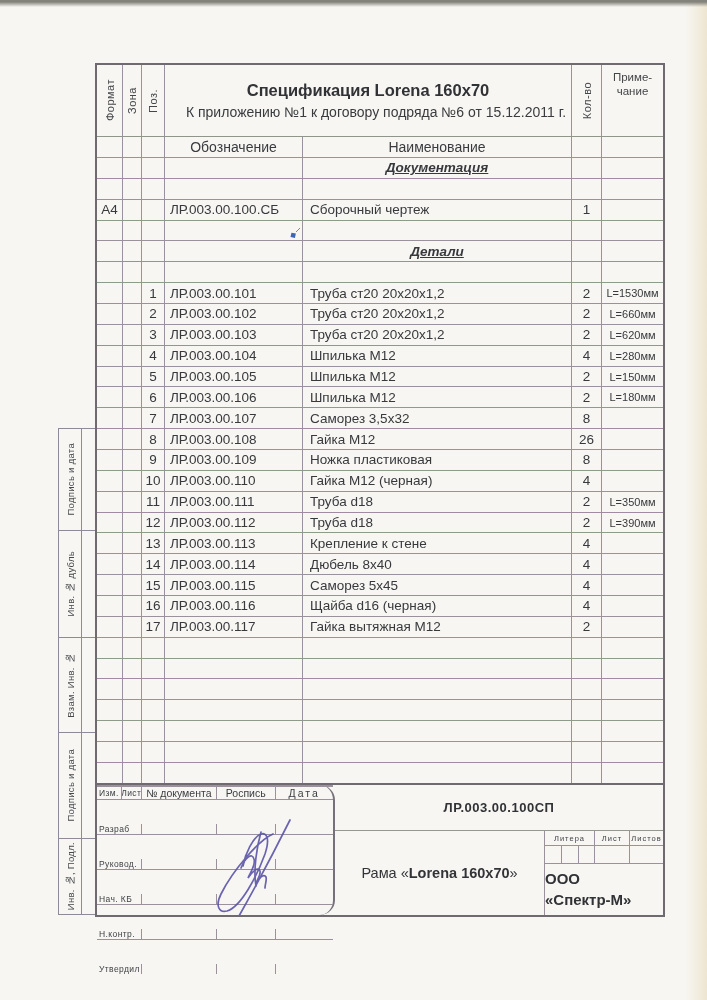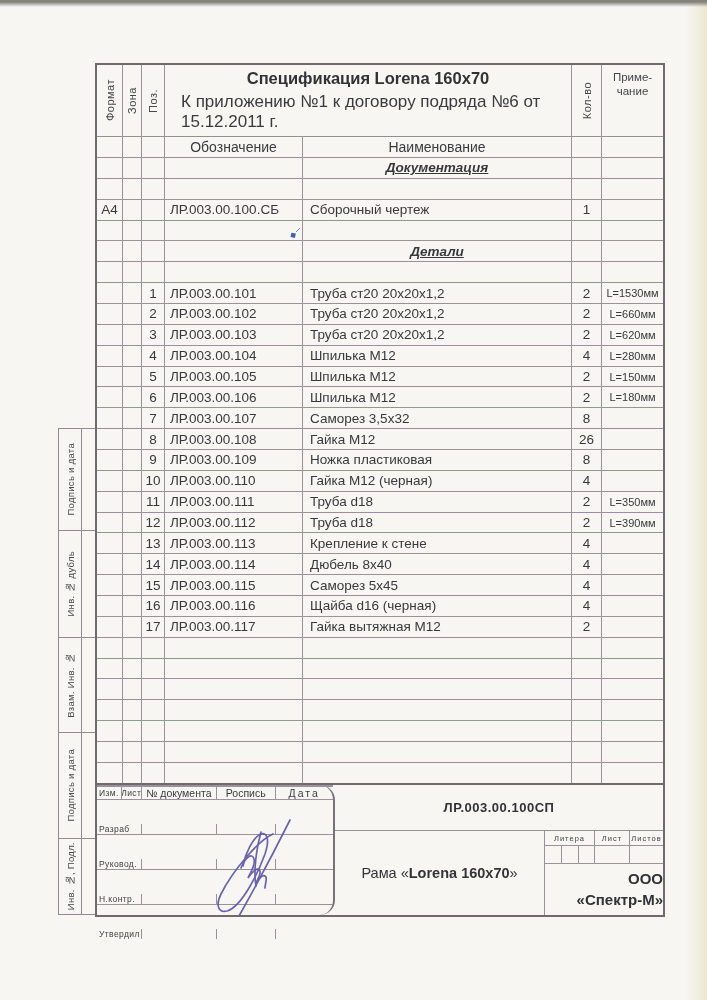--- a/index.html
+++ b/index.html
@@ -22,21 +22,21 @@
   .c-fmt{width:26px}.c-zona{width:19px}.c-poz{width:23px}
   .c-desig{width:138px;justify-content:flex-start;padding-left:5px;}
   .c-name{width:269px;justify-content:flex-start;padding-left:7px;}
   .c-qty{width:30px}.c-note{width:61px}
   .c-titlespan{width:407px;flex-direction:column;justify-content:center;}
   .band{height:72px;border-bottom:1px solid #8e968a;}
   .band .cell{height:100%;}
   .vtext{writing-mode:vertical-rl;transform:rotate(180deg);font-size:11px;color:#45464a;
     letter-spacing:.5px;white-space:nowrap;}
   .title-main{font-size:16.5px;font-weight:bold;color:#313236;margin-bottom:4px;}
-  .title-sub{font-size:17px;color:#3a3b3f;padding-left:16px;}
+  .title-sub{font-size:14px;color:#3a3b3f;padding-left:16px;}
   .note-head{flex-direction:column;justify-content:flex-start;padding-top:5px;font-size:11.5px;
     color:#45464a;line-height:1.25;}
   .colhead{height:21px;border-bottom:1px solid #9a919c;font-size:14px;color:#3a3b3f;}
   .tbody{display:flex;flex-direction:column;height:625px;}
   .trow{flex:1 1 0;display:flex;border-bottom:1px solid #9a919c;box-sizing:border-box;}
   .trow:nth-child(3n){border-bottom-color:#8f9b89;}
   .trow:nth-child(4n+1){border-bottom-color:#a08ba3;}
   .trow:last-child{border-bottom:none;}
   .trow .cell{font-size:13.5px;color:#38393d;}
   .trow .c-note{font-size:11px;}
@@ -66,21 +66,21 @@
   .tb-product{width:210px;border-right:1px solid #9a919c;box-sizing:border-box;
     display:flex;align-items:center;justify-content:center;font-size:14.5px;color:#333438;}
   .tb-product b{font-weight:bold;}
   .tb-corner{flex:1;display:flex;flex-direction:column;}
   .lit-head{height:14px;display:flex;border-bottom:1px solid #9a919c;}
   .lit-cells{height:17px;display:flex;border-bottom:1px solid #9a919c;}
   .lc{box-sizing:border-box;border-right:1px solid #9a919c;display:flex;
     align-items:center;justify-content:center;font-size:7.5px;letter-spacing:1px;color:#414246;}
   .lc:last-child{border-right:none;}
   .lw-a{width:50px}.lw-b{width:35px}.lw-c{width:33px}.lw-s1{width:17px}.lw-s2{width:17px}.lw-s3{width:16px}
-  .company{flex:1;display:flex;flex-direction:column;align-items:flex-end;justify-content:center;
+  .company{flex:1;display:flex;flex-direction:column;align-items:flex-start;justify-content:center;
     font-size:15px;font-weight:bold;color:#313236;line-height:1.35;}
   
   .sb{position:absolute;left:58px;width:39px;border:1px solid #8f8a95;border-right:none;
     box-sizing:border-box;display:flex;}
   .sb-text{width:23px;border-right:1px solid #8f8a95;box-sizing:border-box;display:flex;
     align-items:center;justify-content:center;}
   .sb-text .vtext{font-size:9.5px;color:#47484c;letter-spacing:.3px;}
   .sb-rest{flex:1;}
   .sb1{top:428px;height:103px}.sb2{top:530px;height:108px}.sb3{top:637px;height:96px}
   .sb4{top:732px;height:107px}.sb5{top:838px;height:77px}
@@ -482,20 +482,26 @@
         <div class="tc w-date lbl-m lbl-sp">Дата</div>
       </div>
       <div class="tb-role">
         <div class="tc w-role lbl-s">Разраб</div>
         <div class="tc w-doc"></div>
           <div class="tc w-sign"></div>
           <div class="tc w-date"></div>
       </div>
       <div class="tb-role">
         <div class="tc w-role lbl-s">Руковод.</div>
+        <div class="tc w-doc"></div>
+          <div class="tc w-sign"></div>
+          <div class="tc w-date"></div>
+      </div>
+      <div class="tb-role">
+        <div class="tc w-role lbl-s">Нач. КБ</div>
         <div class="tc w-doc"></div>
           <div class="tc w-sign"></div>
           <div class="tc w-date"></div>
       </div>
       <div class="tb-role">
         <div class="tc w-role lbl-s">Н.контр.</div>
         <div class="tc w-doc"></div>
           <div class="tc w-sign"></div>
           <div class="tc w-date"></div>
       </div>

